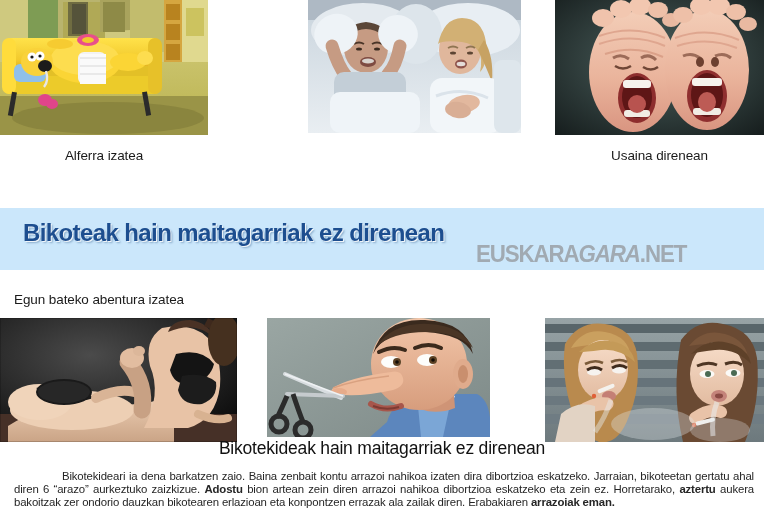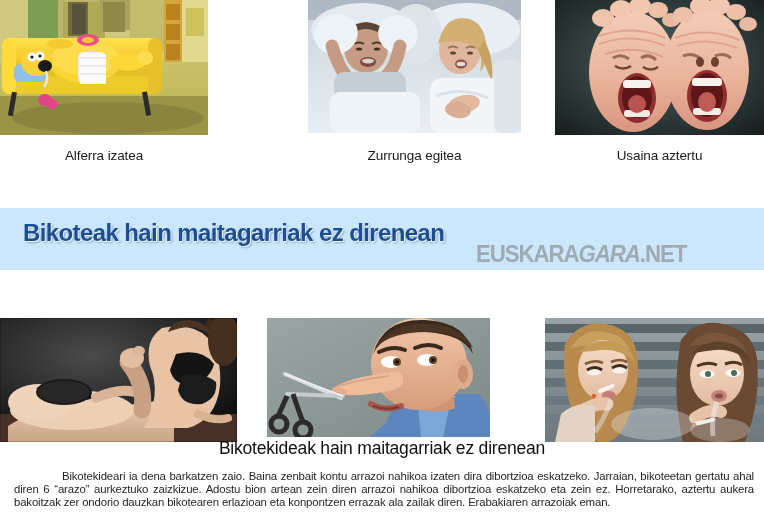--- a/index.html
+++ b/index.html
@@ -75,21 +75,21 @@
     position: absolute;
     left: 14px; top: 470px; width: 740px;
     font-family: "Liberation Sans", sans-serif;
     font-size: 11.4px;
     line-height: 13.2px;
     color: #262626;
     text-align: justify;
     text-indent: 48px;
     letter-spacing: -0.15px;
   }
-  .body-text b { font-weight: normal; }
+  .body-text b { font-weight: bold; }
 </style>
 </head>
 <body>
 
 <div class="page">
 
   <div class="photo" style="left:0px;top:0px;width:208px;height:135px;">
     <svg viewBox="0 0 208 135" preserveAspectRatio="none">
       <defs>
         <linearGradient id="hallFloor" x1="0" y1="0" x2="0" y2="1">
@@ -254,30 +254,30 @@
       <ellipse cx="160" cy="62" rx="4" ry="5" fill="#6d4030"></ellipse>
       <ellipse cx="152" cy="96" rx="20" ry="26" fill="#8f2f2f"></ellipse>
       <ellipse cx="152" cy="95" rx="16" ry="22" fill="#5e1616"></ellipse>
       <rect x="137" y="78" width="30" height="8" rx="3" fill="#f6f2ec"></rect>
       <rect x="138" y="108" width="28" height="7" rx="3" fill="#f1ece4"></rect>
       <ellipse cx="152" cy="102" rx="9" ry="10" fill="#bd5b55"></ellipse>
     </svg>
   </div>
 
   <div class="caption" style="left:0px;top:148px;width:208px;">Alferra izatea</div>
-  <div class="caption" style="left:308px;top:148px;width:213px;">Zurrunga egitea</div>
-  <div class="caption" style="left:555px;top:148px;width:209px;">Usaina aztertu</div>
+  <div class="caption" style="left:555px;top:148px;width:209px;">Usaina direnean</div>
 
   <div class="banner">
     <div class="banner-title">Bikoteak hain maitagarriak ez direnean</div>
   </div>
   <div class="watermark">
     <span>EUSKARA</span><span class="wm-italic">GARA</span><span>.NET</span>
   </div>
 
+  <div class="caption" style="left:0px;top:292px;width:198px;">Egun bateko abentura izatea</div>
   <div class="caption" style="left:280px;top:292px;width:206px;margin-top:39px;">Gezurtia izatea</div>
 
   <div class="photo" style="left:0px;top:318px;width:237px;height:124px;">
     <svg viewBox="0 0 237 124" preserveAspectRatio="none">
       <defs>
         <radialGradient id="darkBg" cx="38%" cy="30%" r="85%">
           <stop offset="0%" stop-color="#4b4b4b"></stop>
             <stop offset="100%" stop-color="#080808"></stop>
         </radialGradient>
         <linearGradient id="skinB" x1="0" y1="0" x2="0" y2="1">

